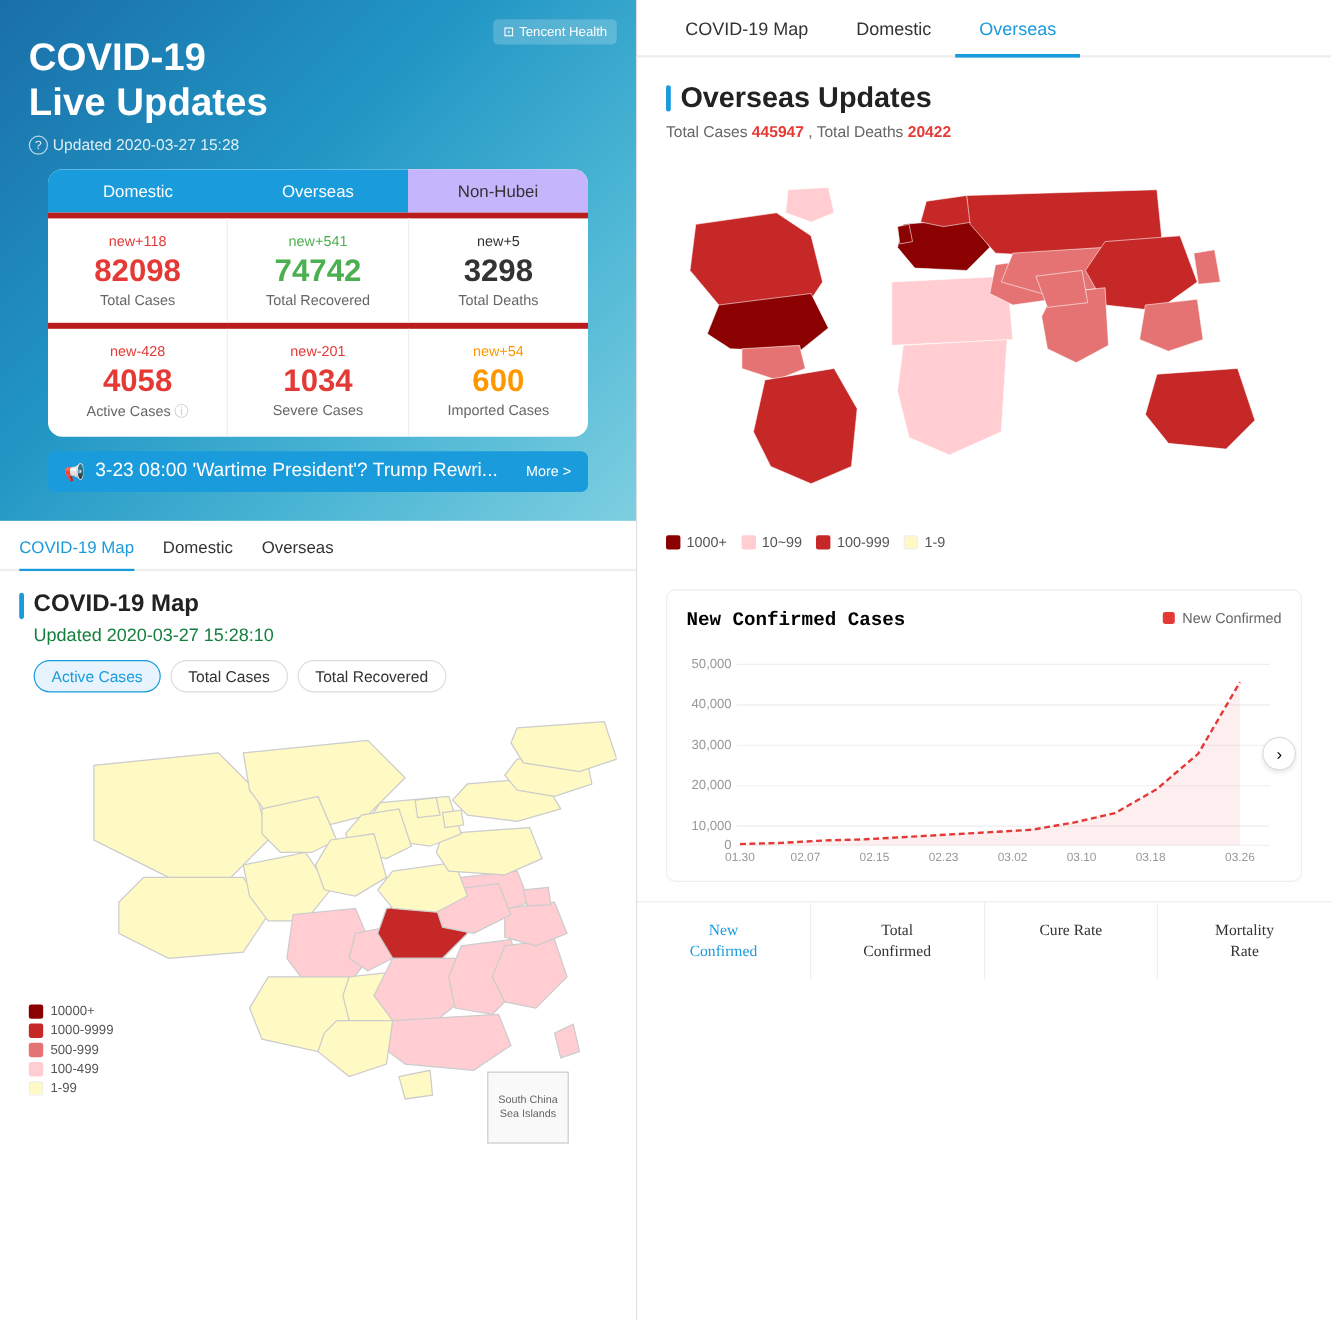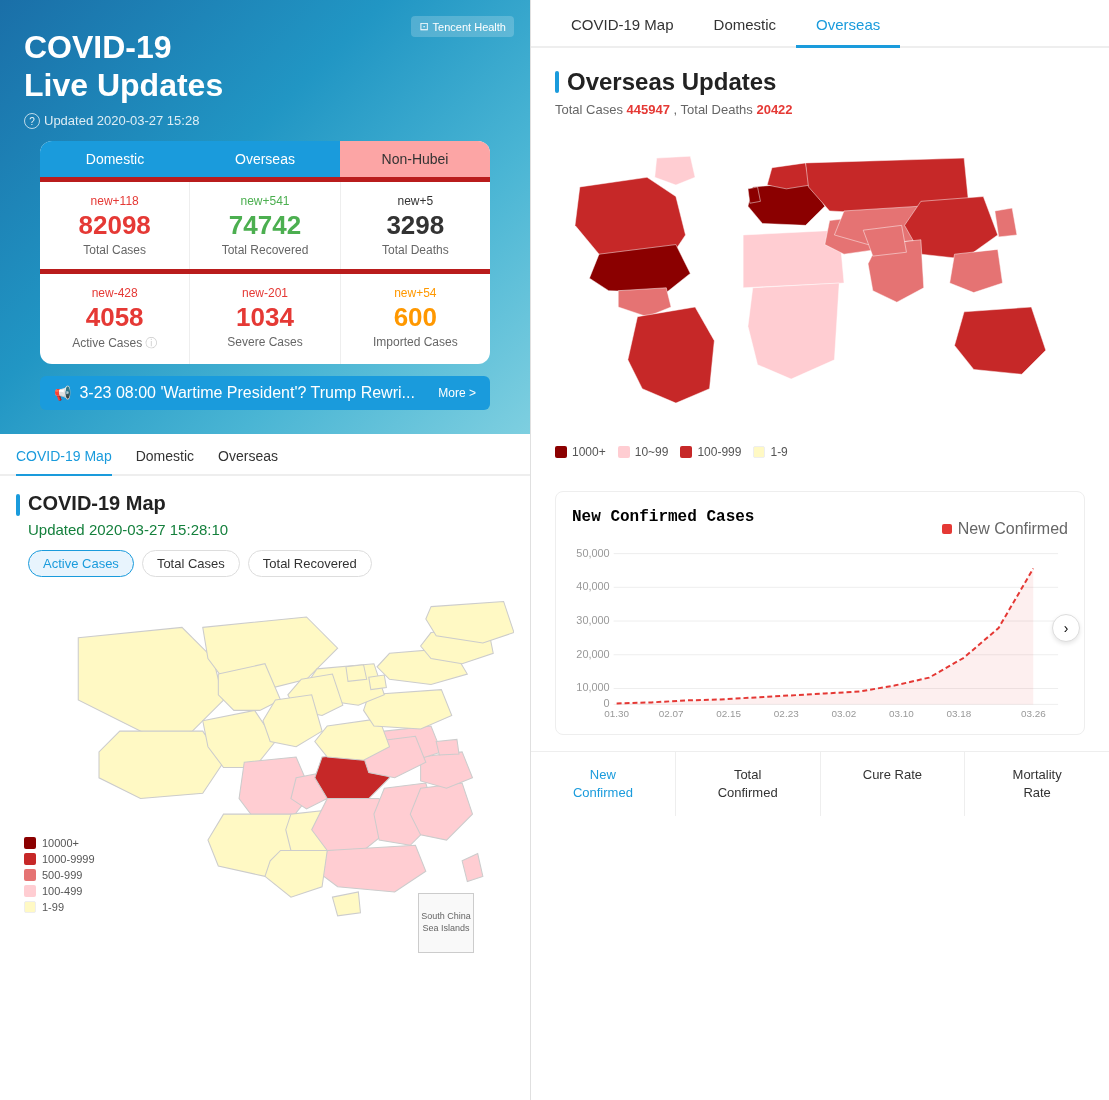--- a/index.html
+++ b/index.html
@@ -14,21 +14,21 @@
     .hero-updated { color: rgba(255,255,255,0.85); font-size: 13px; display: flex; align-items: center; gap: 4px; }
     .hero-question { display: inline-block; border: 1px solid rgba(255,255,255,0.7); border-radius: 50%; width: 16px; height: 16px; font-size: 10px; text-align: center; color: rgba(255,255,255,0.9); line-height: 16px; }
     .tencent-badge { position: absolute; top: 16px; right: 16px; background: rgba(255,255,255,0.2); border-radius: 4px; padding: 4px 8px; color: white; font-size: 11px; display: flex; align-items: center; gap: 4px; }
 
     
     .stats-card { background: white; border-radius: 12px; margin: 12px 16px; overflow: hidden; }
     .stats-tabs { display: flex; }
     .stats-tab { flex: 1; padding: 10px 8px; text-align: center; font-size: 14px; font-weight: 500; cursor: pointer; }
     .stats-tab.active { background: #1a9bdc; color: white; }
     .stats-tab:not(.active) { background: #f0f0f0; color: #333; }
-    .stats-tab.non-hubei { background: #fca5a5; }
+    .stats-tab.non-hubei { background: #c4b5fd; }
     .stats-row { display: flex; border-top: 5px solid #b91c1c; }
     .stats-cell { flex: 1; padding: 12px 10px; text-align: center; border-right: 1px solid #eee; }
     .stats-cell:last-child { border-right: none; }
     .stats-new { font-size: 12px; margin-bottom: 2px; }
     .stats-value { font-size: 26px; font-weight: 700; margin-bottom: 2px; }
     .stats-label { font-size: 12px; color: #666; display: flex; align-items: center; justify-content: center; gap: 3px; }
     .red { color: #e53935; }
     .green { color: #4caf50; }
     .orange { color: #ff9800; }
     .dark { color: #333; }
@@ -54,21 +54,21 @@
     .filter-tab.active { background: #e8f4fd; color: #1a9bdc; border-color: #1a9bdc; }
 
     
     .china-map { position: relative; height: 380px; overflow: hidden; }
     .china-map svg { width: 100%; height: 100%; }
 
     .map-legend { display: flex; flex-direction: column; gap: 4px; position: absolute; bottom: 60px; left: 8px; }
     .legend-item { display: flex; align-items: center; gap: 6px; font-size: 11px; color: #555; }
     .legend-box { width: 12px; height: 12px; border-radius: 2px; }
 
-    .south-china-box { position: absolute; bottom: 20px; right: 40px; border: 1px solid #ccc; width: 56px; height: 60px; background: #f9f9f9; display: flex; align-items: center; justify-content: center; }
+    .south-china-box { position: absolute; bottom: 20px; right: 40px; border: 1px solid #ccc; width: 68px; height: 60px; background: #f9f9f9; display: flex; align-items: center; justify-content: center; }
     .south-china-label { font-size: 9px; color: #666; text-align: center; line-height: 1.3; }
 
     
     .right-panel { width: 579px; display: flex; flex-direction: column; border-left: 1px solid #e0e0e0; background: white; }
 
     
     .right-tabs { display: flex; padding: 0 20px; border-bottom: 2px solid #eee; }
     .right-tab { font-size: 15px; font-weight: 500; padding: 16px 20px 12px; cursor: pointer; color: #333; border-bottom: 3px solid transparent; margin-bottom: -2px; }
     .right-tab.active { color: #1a9bdc; border-bottom-color: #1a9bdc; }
 
@@ -83,28 +83,28 @@
     .world-map { height: 300px; position: relative; overflow: hidden; margin: 0 -4px; }
     .world-map svg { width: 100%; height: 100%; }
 
     .world-legend { display: flex; flex-wrap: wrap; gap: 12px; padding: 12px 0; font-size: 12px; color: #555; }
     .world-legend-item { display: flex; align-items: center; gap: 5px; }
     .world-legend-box { width: 12px; height: 12px; border-radius: 2px; }
 
     
     .chart-section { margin: 0 24px 16px; border: 1px solid #eee; border-radius: 8px; padding: 16px; position: relative; }
     .chart-title { font-size: 16px; font-weight: 700; margin-bottom: 12px; font-family: Liberation Mono, monospace; }
-    .chart-legend { position: absolute; top: 28px; right: 16px; display: flex; align-items: center; gap: 6px; font-size: 16px; color: #666; justify-content: flex-end; }
+    .chart-legend { position: absolute; top: 16px; right: 16px; display: flex; align-items: center; gap: 6px; font-size: 12px; color: #666; justify-content: flex-end; }
     .chart-legend-dot { width: 10px; height: 10px; border-radius: 2px; background: #e53935; }
     .chart-area { height: 180px; position: relative; }
     .chart-next { position: absolute; right: -12px; top: 50%; transform: translateY(-50%); width: 28px; height: 28px; border-radius: 50%; background: white; border: 1px solid #ddd; display: flex; align-items: center; justify-content: center; font-size: 14px; cursor: pointer; box-shadow: 0 2px 4px rgba(0,0,0,0.1); }
 
     
     .chart-tabs { display: flex; border-top: 1px solid #eee; }
-    .chart-tab { flex: 1; padding: 14px 8px; text-align: center; font-size: 13px; font-weight: 500; cursor: pointer; color: #333; border-right: 1px solid #eee; }
+    .chart-tab { flex: 1; padding: 14px 8px; text-align: center; font-size: 13px; font-weight: 500; cursor: pointer; color: #333; border-right: 1px solid #eee; font-family: Liberation Serif, serif; }
     .chart-tab:last-child { border-right: none; }
     .chart-tab.active { color: #1a9bdc; }
     .chart-tab-line { display: flex; flex-direction: column; align-items: center; line-height: 1.4; }
   </style>
 </head>
 <body>
 
 <div class="left-panel">
 
   <div class="hero">

